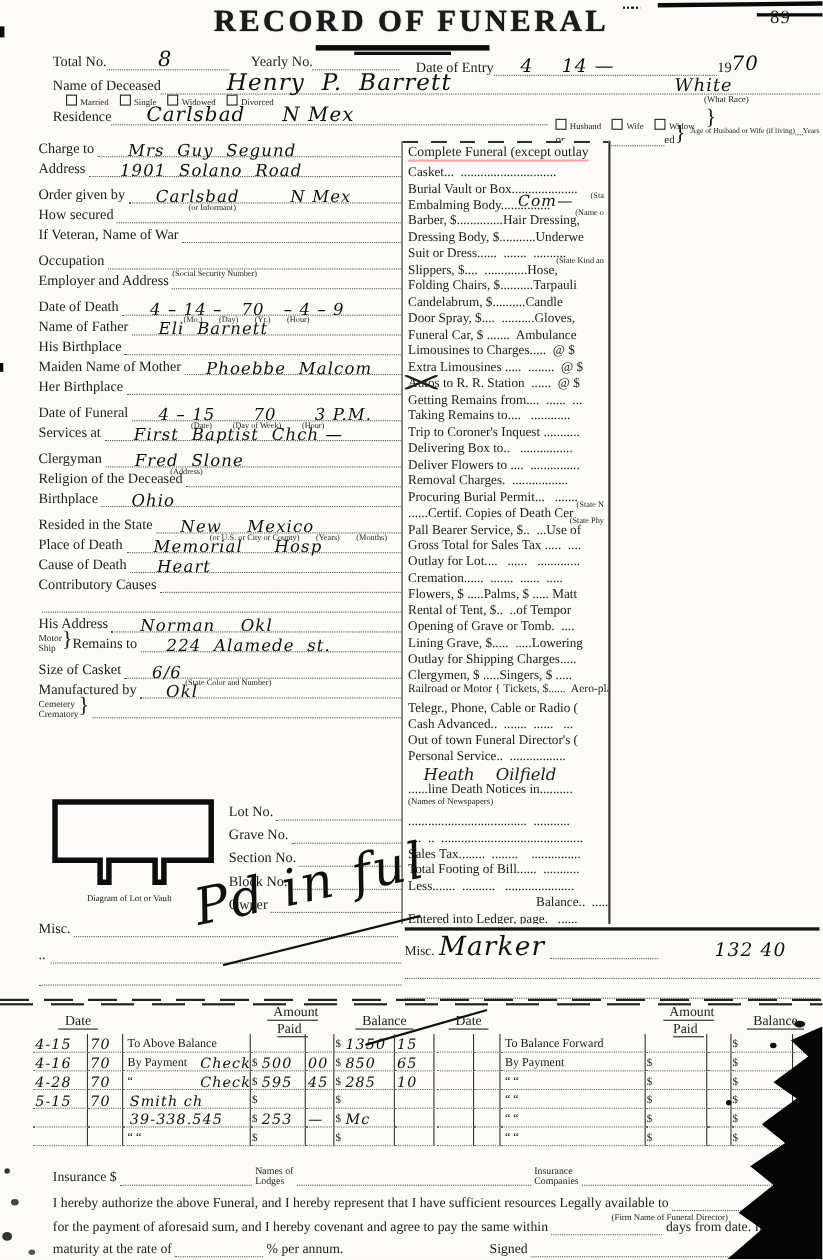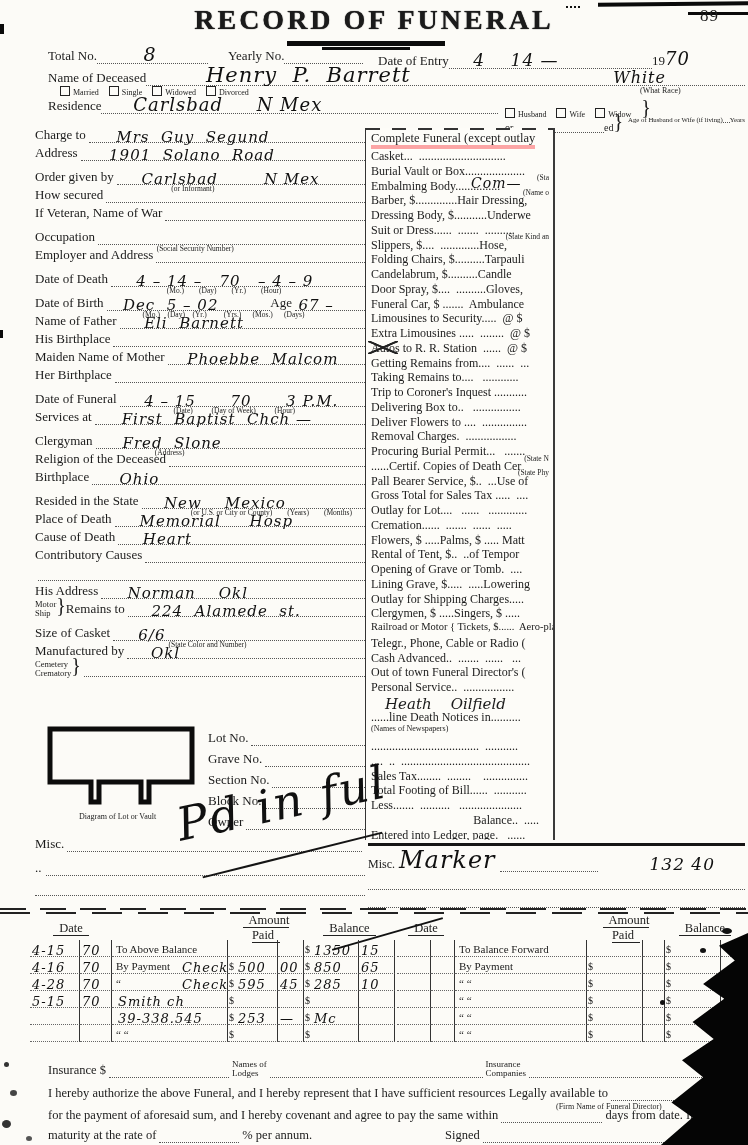--- a/index.html
+++ b/index.html
@@ -37,27 +37,27 @@
   .fline2{position:relative;border-bottom:1px dotted #555;height:12px;width:70px;margin-left:3px;}
   .fline2 .hand{position:absolute;bottom:-4px;left:5%;font-size:15px;}
   .stk{font-size:8.5px;line-height:8.5px;white-space:nowrap;}
   
   #slip{position:absolute;top:128px;left:365px;width:190px;height:712px;background:#fdfcf8;
         border-left:1.5px solid #333;border-right:2px solid #3a3a3a;box-sizing:border-box;
         padding:3px 0 0 5px;overflow:hidden;}
   #slip:before{content:"";position:absolute;top:0;left:0;width:100%;height:2px;
         background:repeating-linear-gradient(90deg,#333 0 14px,transparent 14px 26px);}
   .slip-head{font-size:12.5px;height:18px;white-space:pre;}
-  .slip-head span{border-bottom:4px solid #fca5a5;}
+  .slip-head span{border-bottom:2px solid #fca5a5;}
   .si{height:14.75px;font-size:12px;white-space:pre;position:relative;overflow:visible;}
   .si .sicap{position:absolute;right:4px;top:9.5px;font-size:7.5px;color:#222;}
   .si .sihand{position:absolute;left:100px;top:-4px;font-size:14px;}
   .si.sm{font-size:8px;}
   .si.sm2{font-size:10.5px;}
-  .si.right{text-align:right;padding-right:14px;}
+  .si.right{text-align:right;}
   .si.handline{font-size:15px;padding-left:14px;font-family:"DejaVu Serif",serif;font-style:italic;}
   .si.crossed:after{content:"";position:absolute;left:-3px;top:0px;width:30px;height:13px;
         background:linear-gradient(to top right,transparent 44%,#222 47%,#222 53%,transparent 56%),
                    linear-gradient(to bottom right,transparent 44%,#222 47%,#222 53%,transparent 56%);}
   
   .rmisc{position:absolute;top:843px;left:368px;width:377px;}
   .rrule{height:3px;background:#151515;}
   .mrow{display:flex;align-items:flex-end;margin-top:8px;}
   .mrow .lbl{font-size:12px;}
   .mrow .mk{font-size:24px;margin:-10px 0 -2px 4px;}
@@ -209,31 +209,20 @@
         <span class="lbl">Employer and Address</span>
         <span class="fline"></span>
       </div>
       <div class="fld capd">
         <span class="lbl">Date of Death</span>
         <span class="fline">
           <span class="hand">4 – 14 –   70   – 4 – 9</span>
           <span class="fcap">(Mo.)        (Day)        (Yr.)        (Hour)</span>
         </span>
       </div>
-      <div class="fld capd">
-        <span class="lbl">Date of Birth</span>
-        <span class="fline">
-          <span class="hand">Dec  5 – 02</span>
-          <span class="fcap">(Mo.)    (Day)    (Yr.)         (Yrs.)      (Mos.)      (Days)</span>
-        </span>
-        <span class="lbl">Age</span>
-        <span class="fline2">
-          <span class="hand">67 –</span>
-        </span>
-      </div>
       <div class="fld">
         <span class="lbl">Name of Father</span>
         <span class="fline">
           <span class="hand">Eli  Barnett</span>
         </span>
       </div>
       <div class="fld">
         <span class="lbl">His Birthplace</span>
         <span class="fline"></span>
       </div>
@@ -344,21 +333,21 @@
         <div class="si">Burial Vault or Box....................<span class="sicap">(Sta</span></div>
         <div class="si">Embalming Body...............<span class="hand sihand">Com—</span><span class="sicap">(Name o</span></div>
         <div class="si">Barber, $..............Hair Dressing,</div>
         <div class="si">Dressing Body, $...........Underwe</div>
         <div class="si">Suit or Dress......  .......  ..........<span class="sicap">(State Kind an</span></div>
         <div class="si">Slippers, $....  .............Hose,</div>
         <div class="si">Folding Chairs, $..........Tarpauli</div>
         <div class="si">Candelabrum, $..........Candle</div>
         <div class="si">Door Spray, $....  ..........Gloves,</div>
         <div class="si">Funeral Car, $ .......  Ambulance</div>
-        <div class="si">Limousines to Security.....  @ $</div>
+        <div class="si">Limousines to Charges.....  @ $</div>
         <div class="si">Extra Limousines .....  ........  @ $</div>
         <div class="si crossed">Autos to R. R. Station  ......  @ $</div>
         <div class="si">Getting Remains from....  ......  ...</div>
         <div class="si">Taking Remains to....   ............</div>
         <div class="si">Trip to Coroner's Inquest ...........</div>
         <div class="si">Delivering Box to..   ................</div>
         <div class="si">Deliver Flowers to ....  ...............</div>
         <div class="si">Removal Charges.  .................</div>
         <div class="si">Procuring Burial Permit...   .......<span class="sicap">(State N</span></div>
         <div class="si">......Certif. Copies of Death Cer<span class="sicap">(State Phy</span></div>

